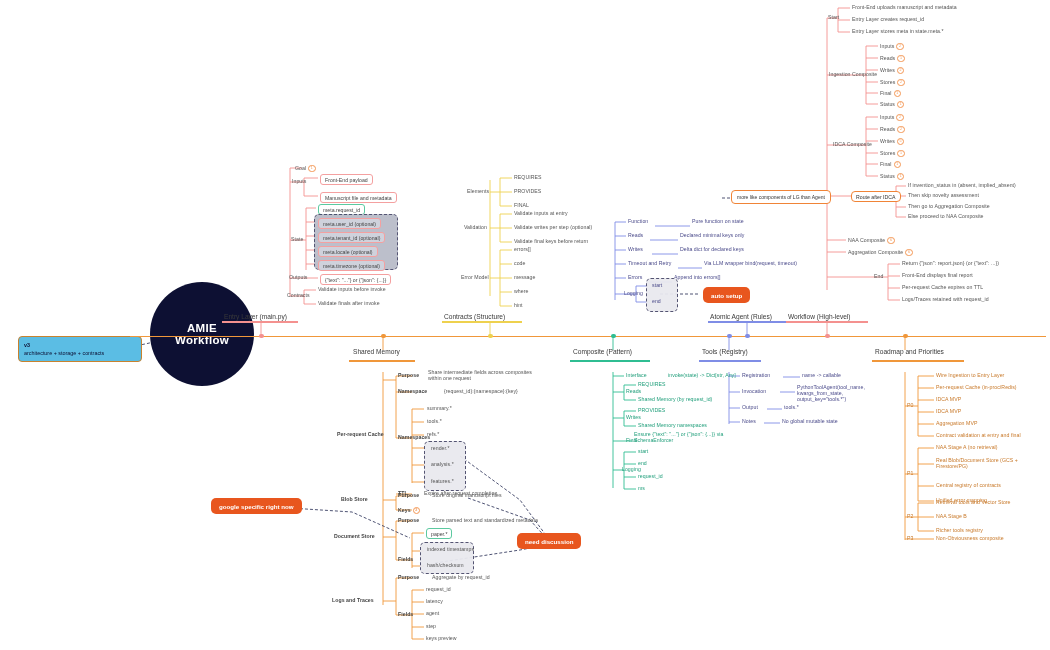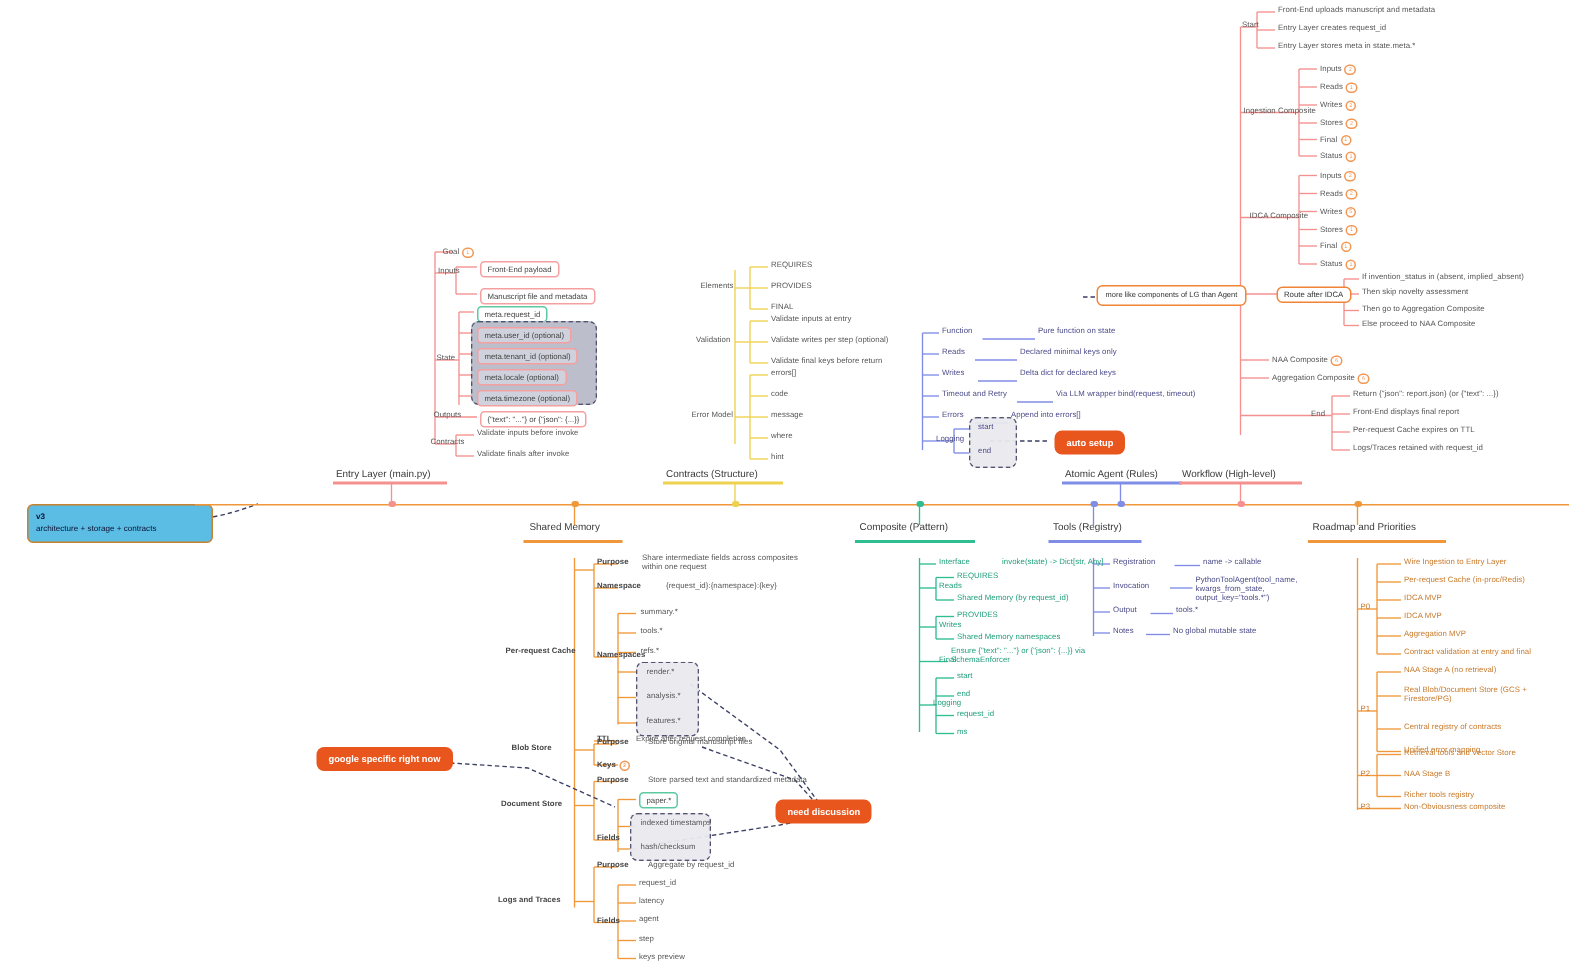--- a/index.html
+++ b/index.html
@@ -267,20 +267,24 @@
         <path d="M722,198 L752,198"></path>
         <path d="M660,294 L700,294"></path>
         <path d="M290,508 L352,512 L410,538"></path>
         <path d="M460,456 L520,500 L548,538"></path>
         <path d="M468,498 L530,520 L548,540"></path>
         <path d="M435,563 L520,550 L546,545"></path>
       </g>
     </g>
   </svg>
 
+  <div id="core">
+    <span>AMIE</span>
+    <span>Workflow</span>
+  </div>
 
   <div id="vbox">
     <b>v3</b>
     <span>architecture + storage + contracts</span>
   </div>
 
   <div id="spine"></div>
 
   <div class="dot" style="left:259px;background:#f4918f;"></div>
   <div class="dot" style="left:381px;background:#f0973a;"></div>

